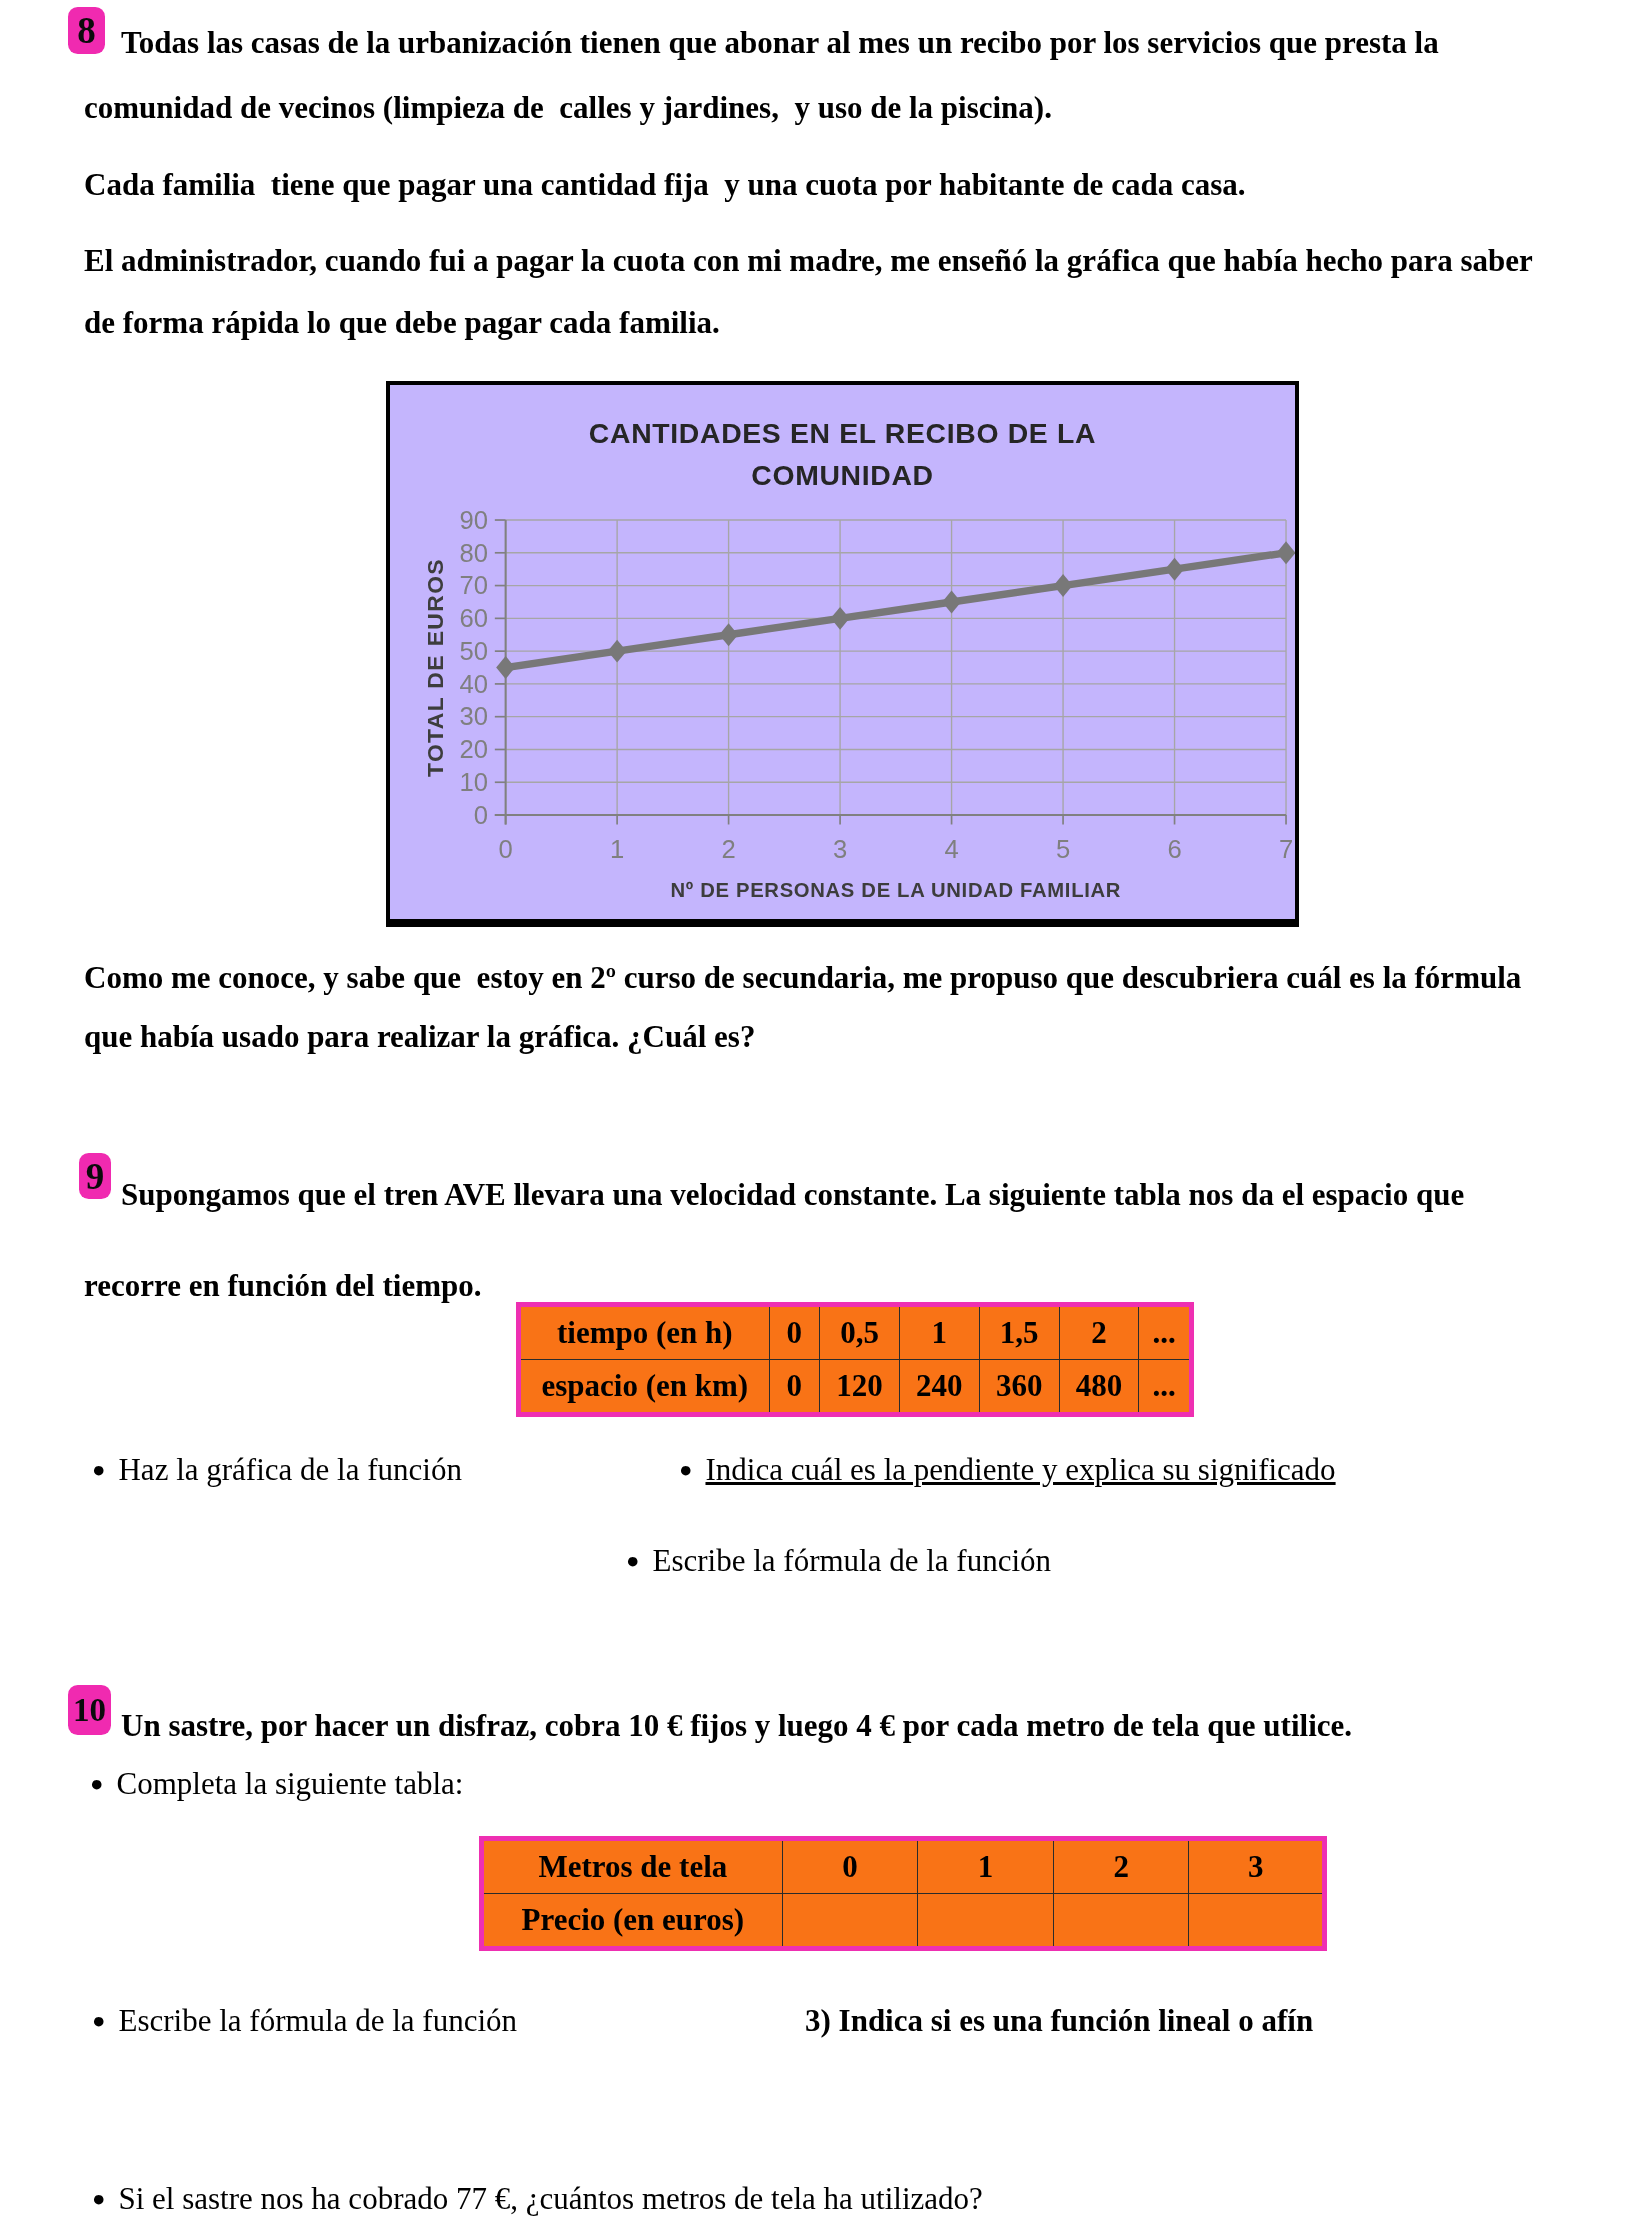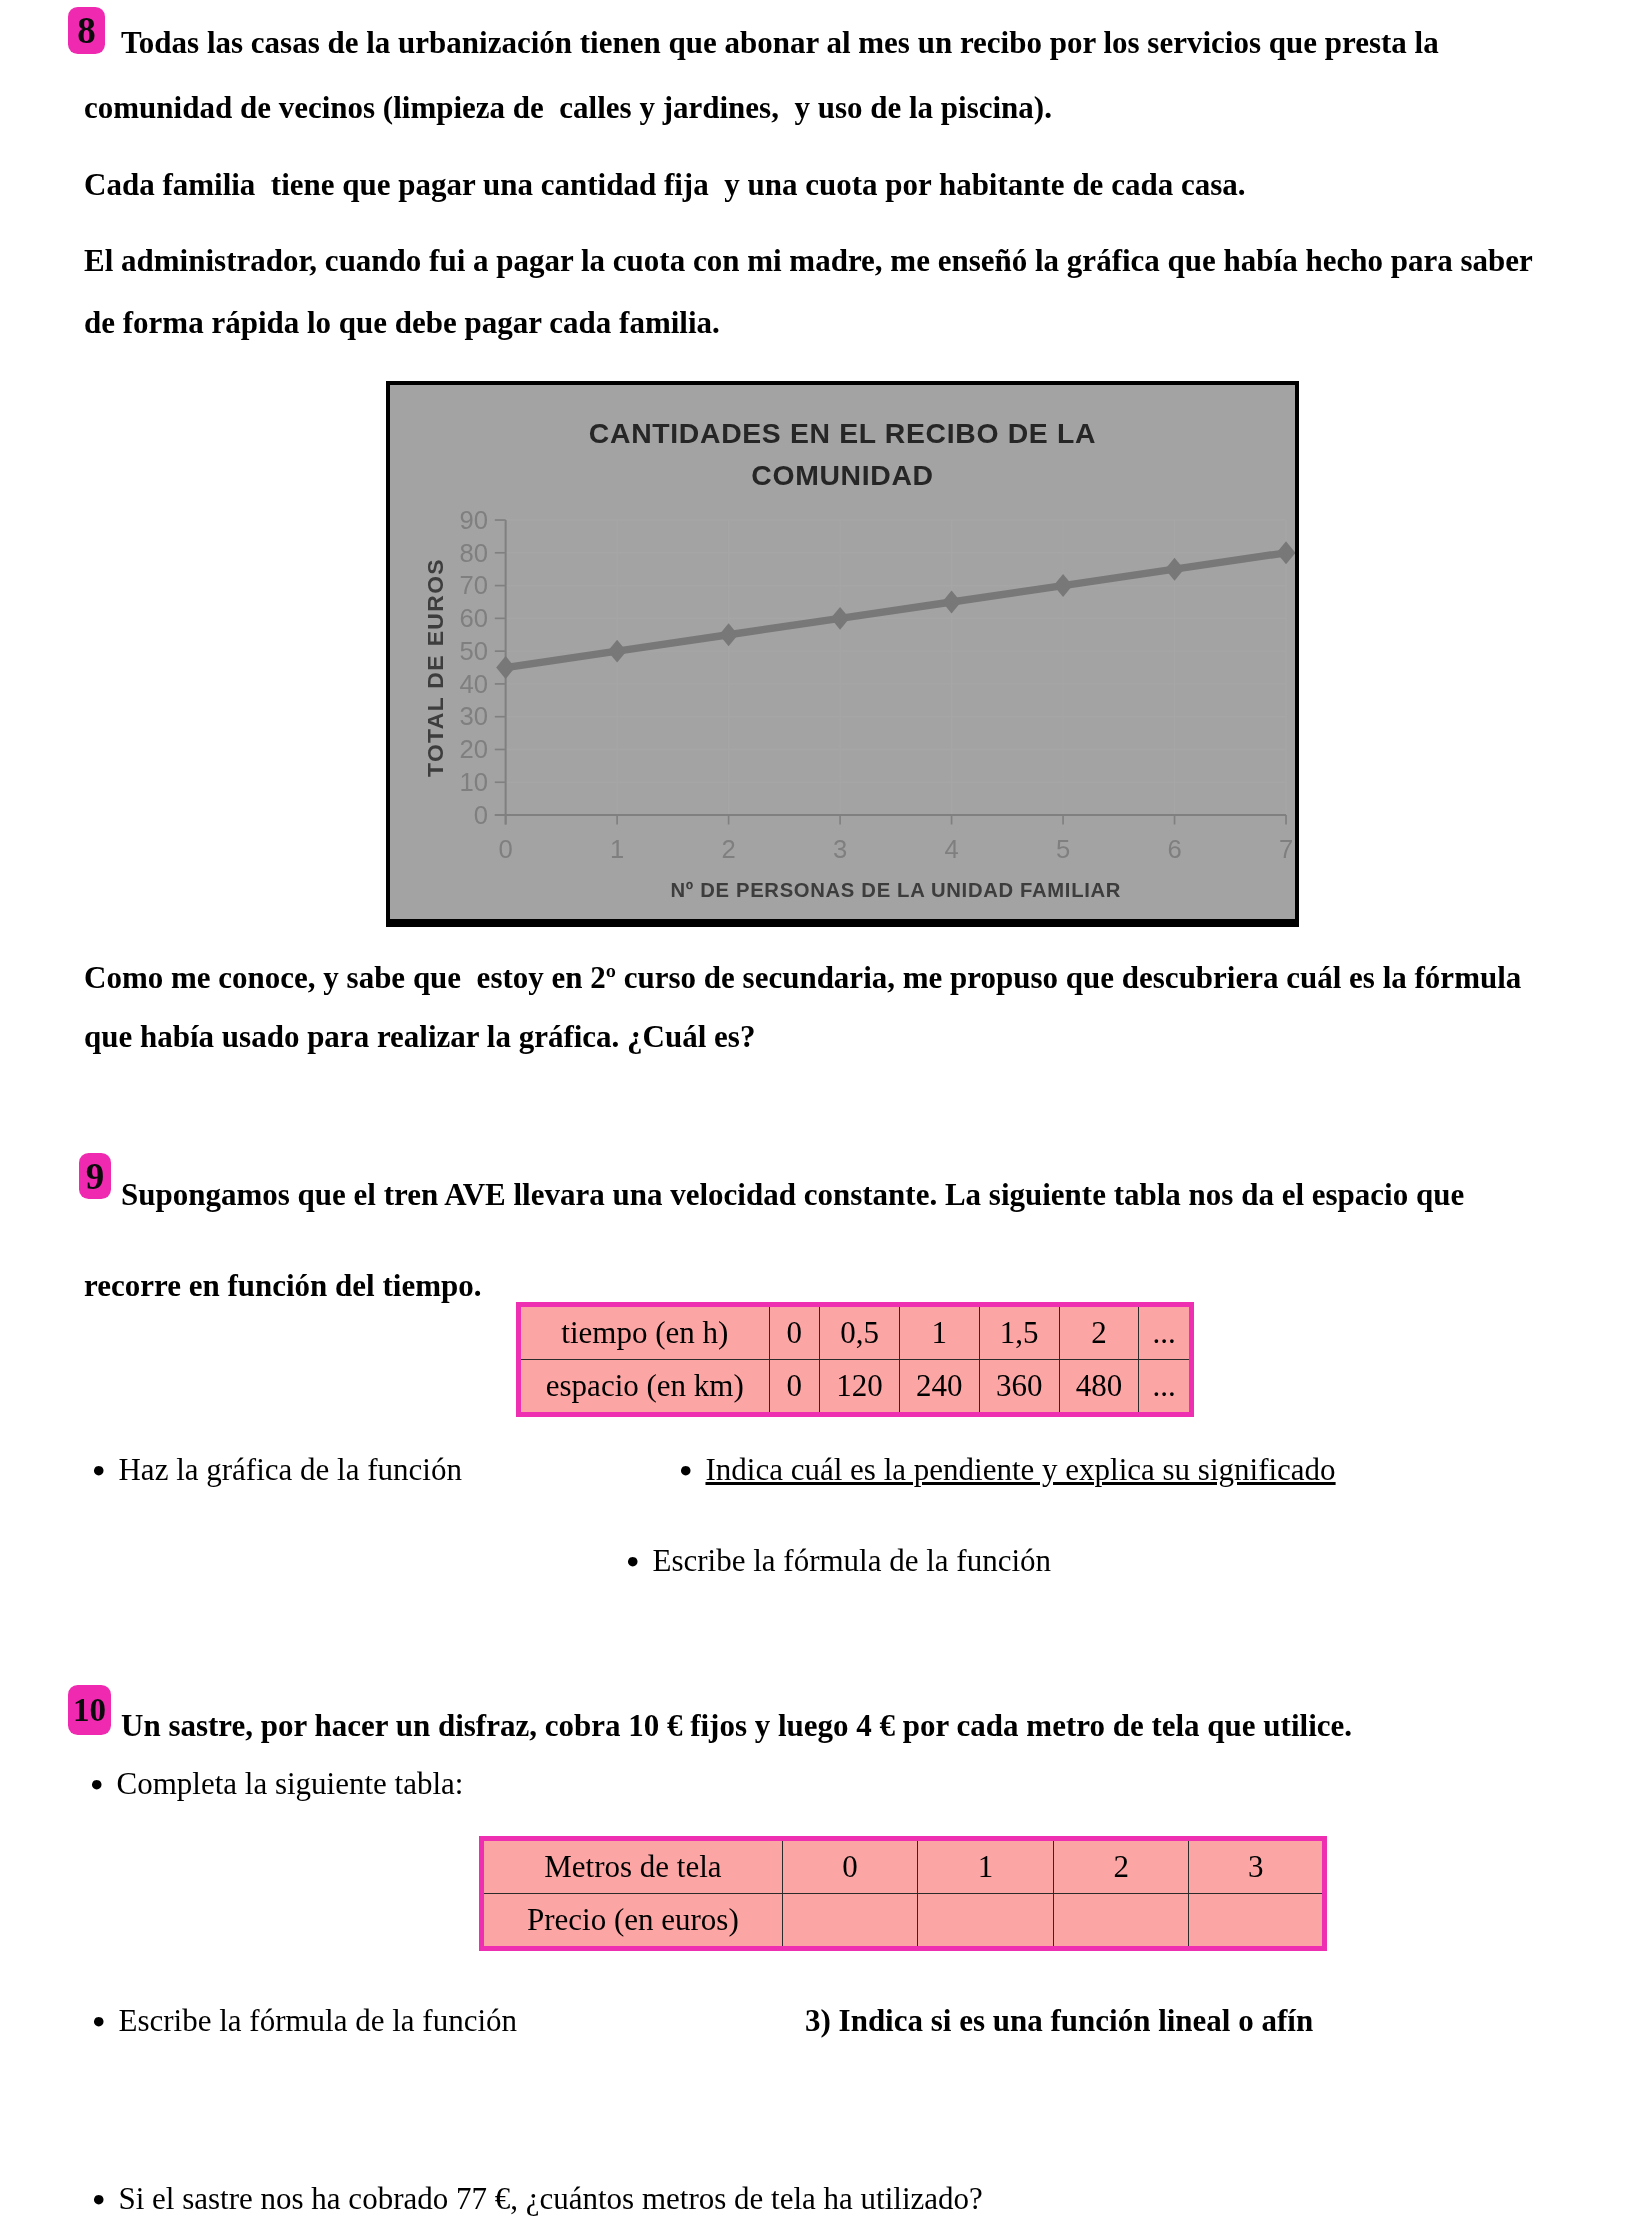--- a/index.html
+++ b/index.html
@@ -33,29 +33,30 @@
     margin-right:13px;
     transform:translateY(-2.8px);
   }
   .chart-box {
     position:absolute;
     left:386px; top:381px;
     width:913px; height:546px;
     border:4.1px solid #000;
     border-bottom-width:8.3px;
     box-sizing:border-box;
-    background:#a3a3a3;
+    background:#c4b5fd;
   }
   .chart-box svg { width:100%; height:100%; display:block; }
   table.wk {
     position:absolute;
     border-collapse:collapse;
     border:5.5px solid #ee2fb2;
-    background:#fca5a5;
+    background:#f97316;
     table-layout:fixed;
+    font-weight:bold;
   }
   table.wk td {
     border:1.4px solid #2b2b2b;
     font-size:31px;
     text-align:center;
     padding:0 7px;
     overflow:hidden;
   }
   table.wk td.rowlabel { text-align:center; }
   #table9 td { height:52px; }

